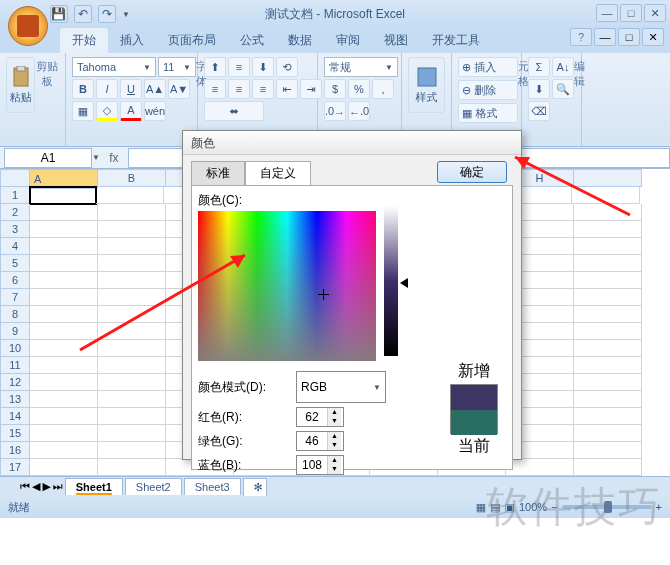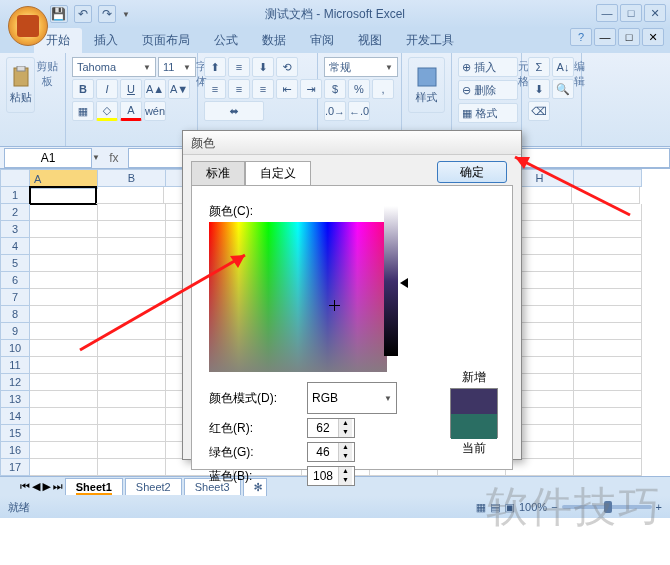--- a/index.html
+++ b/index.html
@@ -5,21 +5,21 @@
 * { margin: 0; padding: 0; box-sizing: border-box; font-family: "Microsoft YaHei", Tahoma, sans-serif; }
 body { width: 670px; height: 565px; background: #fff; overflow: hidden; position: relative; }
 .titlebar { height: 28px; background: linear-gradient(#d7e6f7,#c6dcf2); display: flex; align-items: center; font-size: 12px; color: #3b5a82; }
 .office-btn { width: 40px; height: 40px; border-radius: 50%; background: radial-gradient(#fff,#f7b84a,#d06a1a); margin: 4px 6px; position: absolute; top: 2px; left: 2px; border: 1px solid #b07030; z-index: 5; display:flex;align-items:center;justify-content:center; }
 .office-inner { width: 22px; height: 22px; background: #c04a1a; border-radius: 3px; }
 .qat { margin-left: 50px; display: flex; gap: 6px; align-items: center; }
 .qat-btn { width: 18px; height: 18px; background: #d5e5f5; border: 1px solid #a3bfe0; border-radius: 2px; display:flex;align-items:center;justify-content:center; cursor:pointer; }
 .title-text { position: absolute; left: 50%; transform: translateX(-50%); font-size: 12px; color: #3a5a85; }
 .win-controls { position: absolute; right: 4px; top: 4px; display: flex; gap: 2px; }
 .win-btn { width: 22px; height: 18px; background: #d5e5f5; border: 1px solid #a3bfe0; border-radius: 2px; display:flex;align-items:center;justify-content:center;font-size:11px;cursor:pointer; }
-.ribbon-tabs { height: 25px; background: #c6dcf2; display: flex; padding-left: 34px; font-size: 12px; }
+.ribbon-tabs { height: 25px; background: #c6dcf2; display: flex; padding-left: 60px; font-size: 12px; }
 .tab { padding: 4px 12px; color: #3a5a85; cursor: pointer; }
 .tab.active { background: #e8f0fa; border-radius: 3px 3px 0 0; }
 .ribbon { height: 94px; background: linear-gradient(#e8f0fa,#d5e5f5); border-bottom: 1px solid #9db9dc; display: flex; font-size: 11px; color: #3a5a85; }
 .rgrp { border-right: 1px solid #b5cce6; padding: 4px 6px 2px; display: flex; flex-direction: row; justify-content: space-between; }
 .rgrp-label { text-align: center; font-size: 11px; color: #5a7aa5; padding-top: 2px; }
 .rbtn { width: 22px; height: 20px; border: 1px solid #cde; background: #f0f6fc; border-radius: 2px; display:flex;align-items:center;justify-content:center;cursor:pointer;font-size:11px; }
 .paste-big { width: 40px; height: 56px; display:flex;flex-direction:column;align-items:center;justify-content:center;gap:2px;border:1px solid #cde;border-radius:3px;cursor:pointer; }
 .sel { height: 20px; border: 1px solid #abc; background: #fff; font-size: 11px; padding: 0 4px; display:flex;align-items:center;justify-content:space-between;cursor:pointer; }
 .formula-bar { height: 22px; background: #e8f0fa; border-bottom: 1px solid #9db9dc; display: flex; align-items: center; font-size: 12px; }
 .name-box { width: 88px; height: 20px; border: 1px solid #9db9dc; background: #fff; display:flex;align-items:center;justify-content:center;margin-left:4px; }
@@ -41,40 +41,40 @@
 .statusbar { height: 22px; background: linear-gradient(#d5e5f5,#c6dcf2); display: flex; align-items: center; font-size: 11px; color: #3a5a85; padding: 0 8px; justify-content: space-between; }
 .zoom { display: flex; align-items: center; gap: 4px; }
 .zoom-slider { width: 90px; height: 4px; background: #9db9dc; border-radius: 2px; position: relative; }
 .zoom-thumb { width: 8px; height: 12px; background: #5a7aa5; position: absolute; left: 42px; top: -4px; border-radius: 2px; }
 
 .dialog { position: absolute; left: 182px; top: 130px; width: 340px; height: 330px; background: #f0f0f0; border: 1px solid #888; box-shadow: 3px 3px 8px rgba(0,0,0,0.3); z-index: 20; font-size: 12px; }
 .dlg-title { height: 24px; background: linear-gradient(#fdfdfd,#e8e8e8); border-bottom: 1px solid #ccc; padding: 4px 8px; color: #444; }
 .dlg-tabs { display: flex; margin: 6px 8px 0; }
 .dlg-tab { padding: 3px 14px; border: 1px solid #aaa; background: #e0e0e0; cursor: pointer; font-size: 12px; }
 .dlg-tab.active { background: #fff; border-bottom: 1px solid #fff; }
-.dlg-content { border: 1px solid #aaa; margin: -1px 8px 8px; background: #fff; padding: 17px; height: 285px; position: relative; }
+.dlg-content { border: 1px solid #aaa; margin: -1px 8px 8px; background: #fff; padding: 6px; height: 285px; position: relative; }
 .dlg-buttons { position: absolute; right: 14px; top: 0px; display: flex; flex-direction: column; gap: 6px; }
 .dlg-btn { width: 70px; height: 22px; border: 1px solid #888; background: linear-gradient(#fdfdfd,#e0e0e0); cursor: pointer; font-size: 12px; border-radius: 3px; }
 .dlg-btn.ok { border: 1px solid #3a7ac0; background: linear-gradient(#eaf3fc,#cfe4f8); }
 .color-label { font-size: 12px; margin-bottom: 2px; }
 .spectrum { width: 178px; height: 150px; position: relative; cursor: crosshair; background: linear-gradient(to bottom, rgba(128,128,128,0) 0%, rgba(128,128,128,0.95) 100%), linear-gradient(to right, #ff0000, #ffff00, #00ff00, #00ffff, #0000ff, #ff00ff, #ff0080); }
 .crosshair { position: absolute; width: 11px; height: 11px; pointer-events: none; left: 120px; top: 78px; }
 .crosshair::before, .crosshair::after { content:''; position:absolute; background:#000; }
 .crosshair::before { width:11px; height:1px; top:5px; }
 .crosshair::after { height:11px; width:1px; left:5px; }
 .lum-bar { position: absolute; left: 192px; top: 20px; width: 14px; height: 150px; background: linear-gradient(#fff, #3e2e6c, #000); }
 .lum-arrow { position: absolute; left: 208px; top: 92px; width: 0; height: 0; border-top: 5px solid transparent; border-bottom: 5px solid transparent; border-right: 8px solid #000; cursor: pointer; }
 .param-row { display: flex; align-items: center; gap: 20px; margin-top: 4px; font-size: 12px; }
 .param-label { width: 78px; }
 .param-sel { width: 90px; height: 32px; border: 1px solid #888; background: #fff; padding: 0 4px; font-size: 12px; display:flex;align-items:center;justify-content:space-between;cursor:pointer; }
 .spin { width: 48px; height: 20px; border: 1px solid #888; background: #fff; display: flex; }
 .spin input { width: 30px; border: none; font-size: 12px; text-align: center; outline: none; }
 .spin-btns { width: 14px; display: flex; flex-direction: column; border-left: 1px solid #ccc; }
 .spin-btn { flex: 1; font-size: 7px; text-align: center; cursor: pointer; background: #eee; line-height: 8px; }
-.swatch-box { position: absolute; right: 14px; bottom: 12px; text-align: center; font-size: 12px; }
+.swatch-box { position: absolute; right: 14px; bottom: 12px; text-align: center; font-size: 16px; }
 .swatch { width: 48px; height: 50px; border: 1px solid #888; margin: 2px auto; }
 .swatch-top { height: 25px; background: #3e3564; }
 .swatch-bot { height: 25px; background: #2a6e63; }
 .arrow-red { position: absolute; pointer-events: none; z-index: 30; }
 .watermark { position: absolute; right: 8px; bottom: 30px; font-size: 42px; color: rgba(120,120,120,0.35); letter-spacing: 2px; pointer-events: none; z-index: 2; }
 .vstack { display:flex;flex-direction:column;gap:2px; }
 .caret { font-size:8px;color:#555; }
 </style>
 </head>
 <body>

